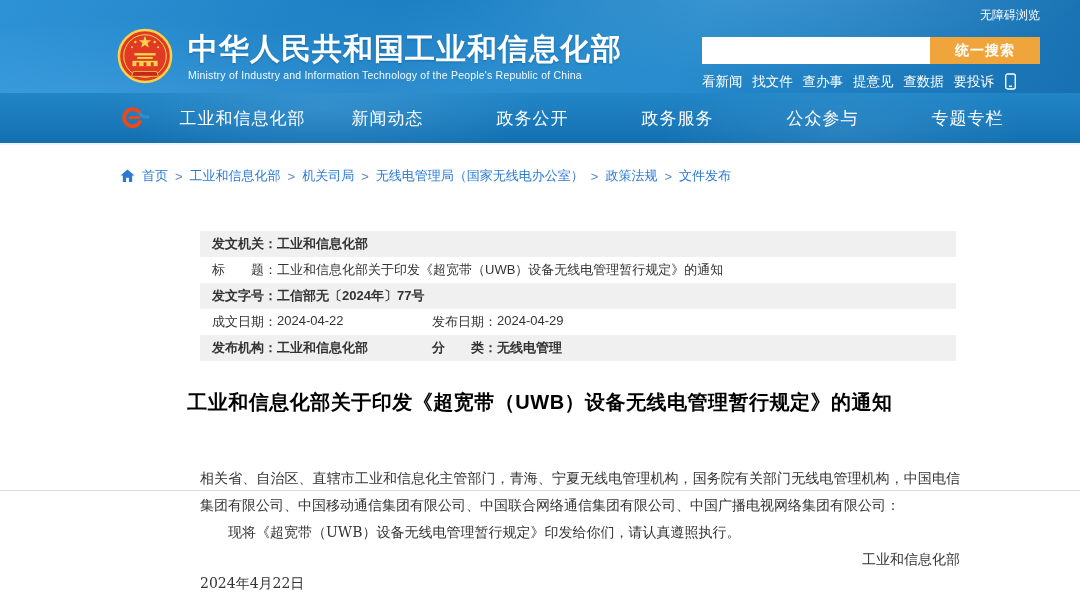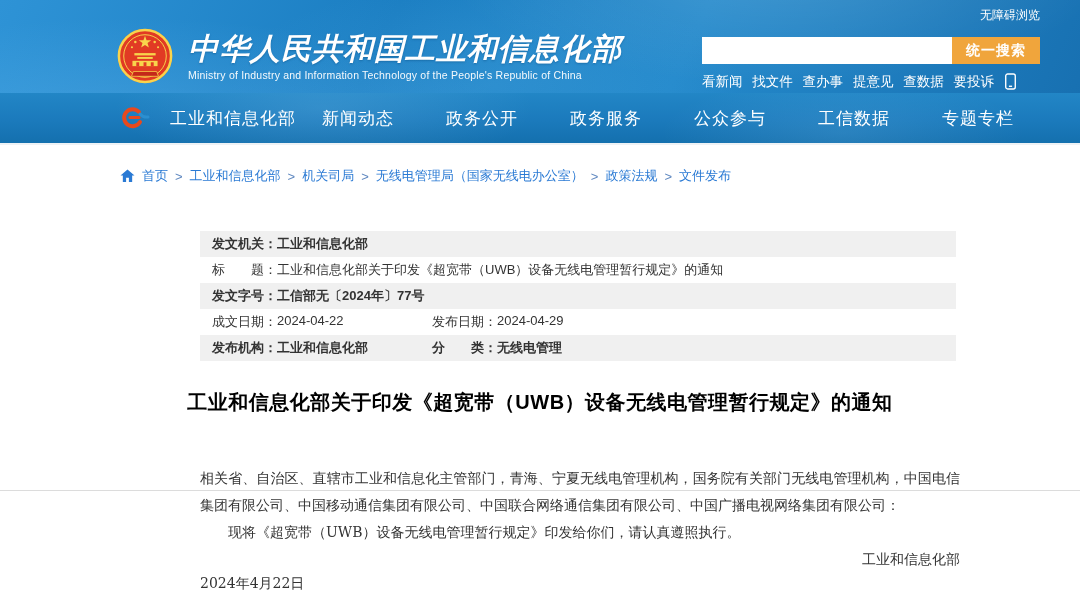--- a/index.html
+++ b/index.html
@@ -16,28 +16,28 @@
   }
   .utilbar { position:absolute; top:7px; right:40px; display:flex; align-items:center;
              gap:16px; color:#fff; font-size:12px;flex-direction:column; }
   .utilbar a { color:#fff; text-decoration:none; display:flex; align-items:center; }
   .uicon svg { display:block; }
 
   .brand { position:absolute; left:116px; top:27px; display:flex; align-items:center; cursor:pointer; }
   .emblem { width:58px; height:58px; flex:0 0 58px; }
   .brand-text { margin-left:14px; color:#fff; }
   .brand-title { font-size:30px; font-weight:bold; letter-spacing:1px; line-height:34px;
-                 text-shadow:0 1px 2px rgba(0,60,110,.35);font-style:italic; }
+                 text-shadow:0 1px 2px rgba(0,60,110,.35); }
   .brand-sub { font-size:10.5px; margin-top:3px; letter-spacing:.2px; opacity:.95; }
 
   .search-wrap { position:absolute; left:702px; top:37px; width:338px; }
   .search-row { display:flex; height:27px; }
   .search-input { flex:1; border:none; outline:none; height:27px; padding:0 8px;
                   font-size:13px; background:#fff; }
-  .search-btn { width:88px; height:27px; border:none; background:#f0a53c; color:#fff;
+  .search-btn { width:110px; height:27px; border:none; background:#f0a53c; color:#fff;
                 font-size:14px; font-weight:bold; letter-spacing:1px; cursor:pointer; }
   .quick-links { margin-top:9px; width:292px; display:flex; justify-content:space-between; }
   .quick-links a { color:#fff; font-size:13.5px; text-decoration:none; }
 
   
   .nav { position:absolute; left:0; top:93px; width:1080px; height:50px;
     background:
       radial-gradient(ellipse 300px 90px at 30% 30%, rgba(150,210,250,.18), transparent 70%),
       radial-gradient(ellipse 260px 80px at 78% 80%, rgba(150,210,250,.15), transparent 70%),
       linear-gradient(180deg,#2286c6 0%,#1b7abc 55%,#1470ae 100%);
@@ -165,21 +165,20 @@
       <path d="M21 8 A8.5 8.5 0 1 0 22 18" fill="none" stroke="#e8491d" stroke-width="4" stroke-linecap="round"></path>
       <path d="M12 13.5 H21" stroke="#e8491d" stroke-width="3" stroke-linecap="round"></path>
       <path d="M22 10 a9 9 0 0 0 8 3" fill="none" stroke="#2b8fd0" stroke-width="3" stroke-linecap="round"></path>
     </svg>
     <div class="nav-items">
       <div class="nav-item">工业和信息化部</div>
       <div class="nav-item">新闻动态</div>
       <div class="nav-item">政务公开</div>
       <div class="nav-item">政务服务</div>
       <div class="nav-item">公众参与</div>
-      <div class="nav-item">工信数据</div>
       <div class="nav-item">专题专栏</div>
     </div>
   </div>
 </div>
 
 <div class="content">
 
   <div class="breadcrumb">
     <svg class="home-ic" width="15" height="14" viewBox="0 0 16 15">
       <path d="M8 0.5 L15.5 7 H13 V14 H9.5 V9.5 H6.5 V14 H3 V7 H0.5 Z" fill="#2a7ad4"></path>

